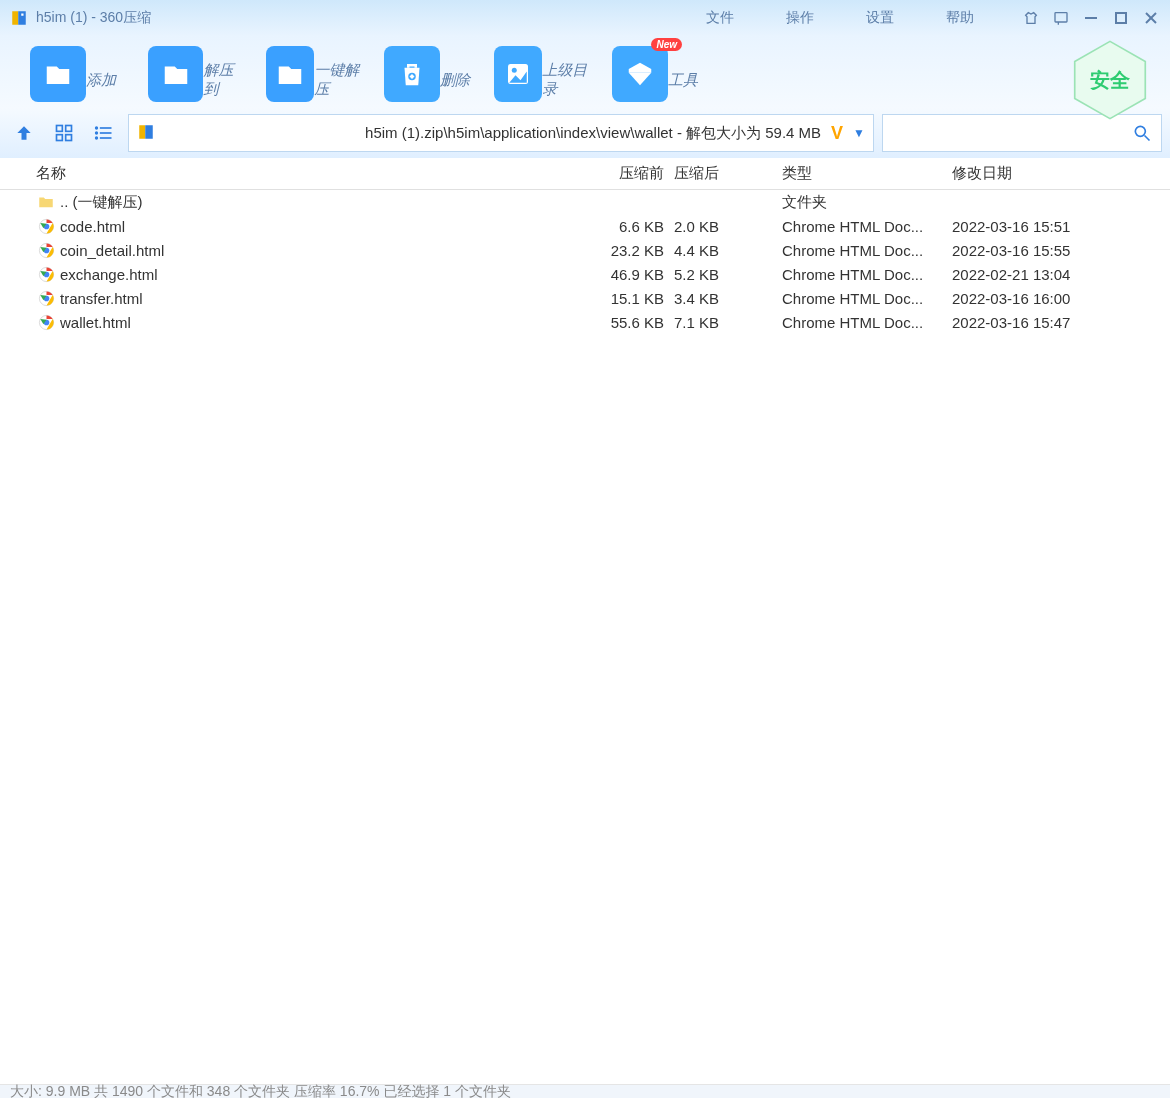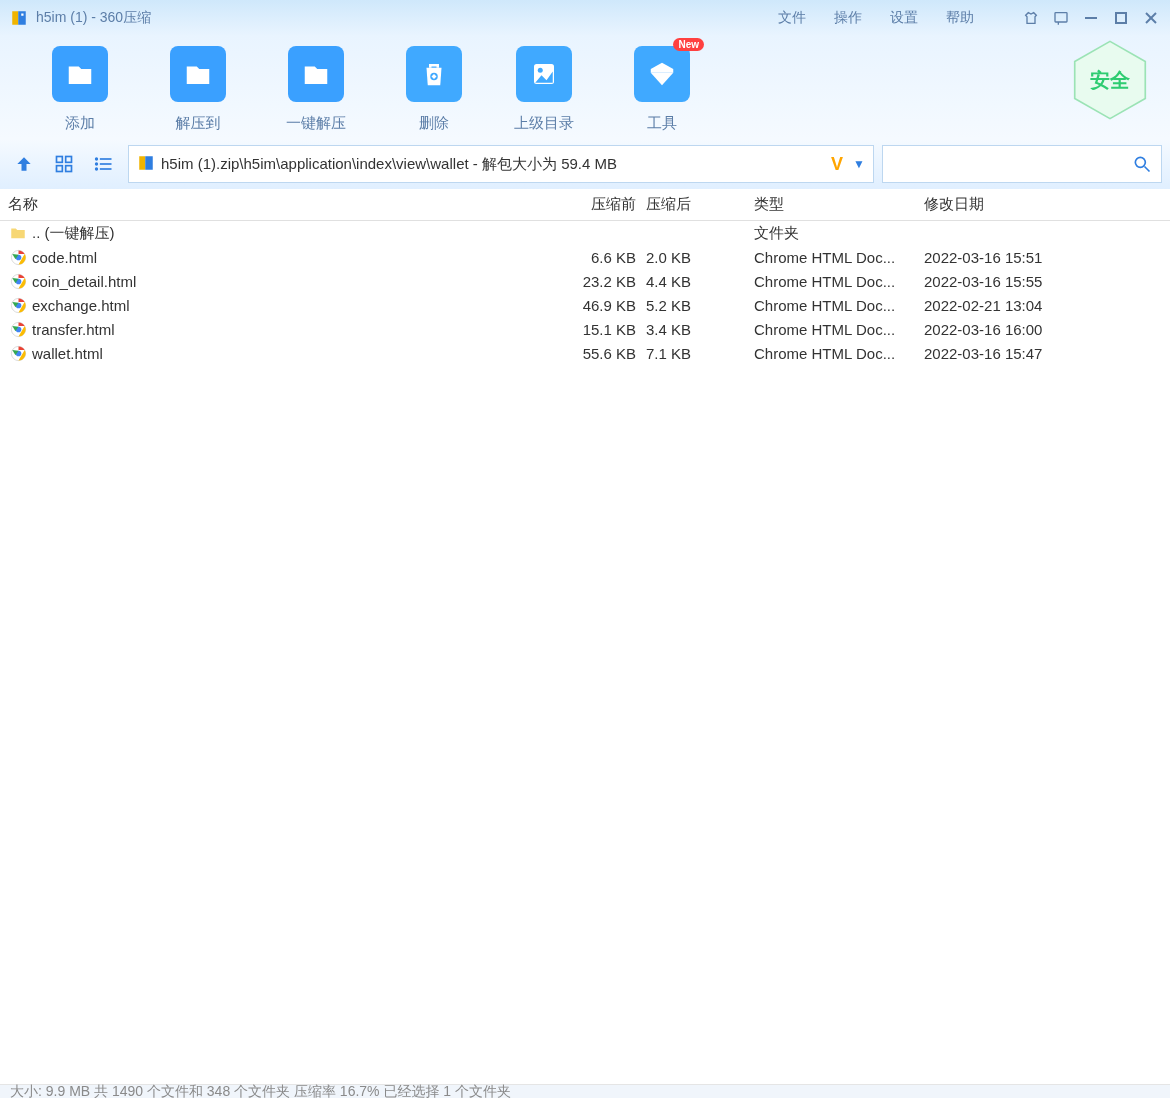--- a/index.html
+++ b/index.html
@@ -13,29 +13,29 @@
     height: 36px; display: flex; align-items: center;
     padding: 0 10px;
     background: linear-gradient(to bottom,#cfe8fb,#e9f4ff);
     color: #5c7ea8;
   }
   .title-icon {
     width: 18px; height: 18px; margin-right: 8px; display: inline-flex;
   }
   .titlebar .title { flex: 0 0 auto; color:#5c7ea8;}
   .menubar { margin-left: auto; display: flex; align-items: center; gap: 28px; color:#5c7ea8;}
-  .menubar .menu-item { cursor: pointer; }
+  .menubar .menu-item { cursor: pointer; margin-left: 24px; }
   .win-btns { display: flex; gap: 12px; margin-left: 20px; color:#5c7ea8;}
   .win-btn { width:18px; height:18px; display:flex; align-items:center; justify-content:center; cursor:pointer;}
   .toolbar {
     display:flex; align-items:flex-start; padding: 10px 10px 6px 30px;
     background: linear-gradient(to bottom,#e9f4ff,#f5faff);
     position: relative;
   }
-  .tool-btn { display:flex; flex-direction:column; align-items:center; width:100px; margin-right:18px; cursor:pointer; }
+  .tool-btn { display:flex; flex-direction:row; align-items:center; width:100px; margin-right:18px; cursor:pointer;font-style:italic; }
   .tool-btn.narrow{margin-right:10px;}
   .tool-icon {
     width:56px; height:56px; border-radius:8px; display:flex; align-items:center; justify-content:center;
     position:relative;
   }
   .tool-icon.blue { background:#3aa0ff; }
   .tool-icon.lblue{ background:#40a9ff; }
   .tool-icon svg{width:30px;height:30px;fill:#fff;}
   .tool-label { margin-top:12px; color:#5c7ea8; font-size:15px;}
   .badge-new{position:absolute;top:-8px;right:-14px;background:#ff4040;color:#fff;font-size:10px;padding:1px 5px;border-radius:8px;font-weight:bold;}
@@ -46,33 +46,33 @@
   .navbar{
     display:flex; align-items:center; padding:6px 8px 6px 8px;
     background:linear-gradient(to bottom,#f5faff,#e0efff);
     gap:8px;
   }
   .nav-ico{width:32px; height:32px; display:flex; align-items:center; justify-content:center; cursor:pointer; color:#2f7ee0;}
   .path-box{
     flex:1; display:flex; align-items:center; background:#fff; border:1px solid #bdd7f0;
     height:38px; padding:0 8px; gap:6px;
   }
-  .path-text{flex:1; color:#333; font-size:15px;}
+  .path-text{flex:1; color:#333; font-size:15px;text-align:right;}
   .brand-v{color:#ffa500; font-weight:bold; font-size:18px; margin:0 4px;}
   .dd-arrow{color:#2f7ee0; font-size:12px;}
   .search-box{
     width:280px; height:38px; background:#fff; border:1px solid #bdd7f0; display:flex; align-items:center;
     padding:0 8px; justify-content:flex-end;
   }
   .search-ico{color:#2f7ee0;width:22px;height:22px;display:flex;align-items:center;justify-content:center;cursor:pointer;}
   .header-row{
     display:flex; padding: 6px 6px; border-bottom:1px solid #e0e0e0; color:#333; font-size:15px;
     background:#fff;
   }
-  .col-name{flex:0 0 510px; padding-left:2px;}
+  .col-name{flex:0 0 510px; padding-left:2px;margin-left:28px;}
   .col-before{flex:0 0 130px; text-align:right; padding-right:10px;}
   .col-after{flex:0 0 100px; text-align:left; padding-right:10px;}
   .col-type{flex:0 0 170px; padding-left:8px;}
   .col-date{flex:1; padding-left:8px;}
   .file-list{flex:1; overflow:auto; background:#fff;}
   .row{display:flex; align-items:center; padding:1px 6px; font-size:15px; color:#333; height:24px;}
   .row .icon{width:20px;height:20px;display:flex;align-items:center;justify-content:center;margin-right:4px;}
   .row .col-name{display:flex;align-items:center;}
   .statusbar{
     height:14px; display:flex; align-items:center; padding:0 10px;

